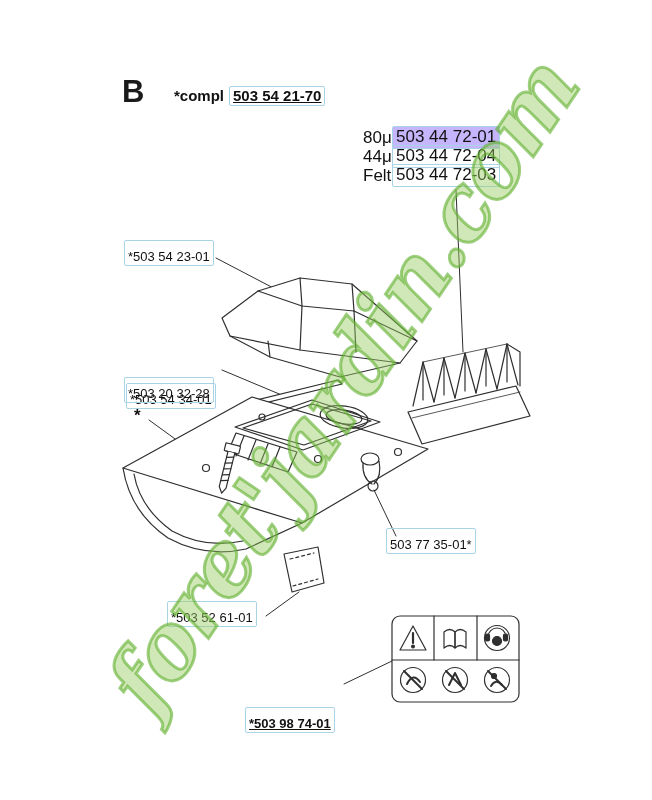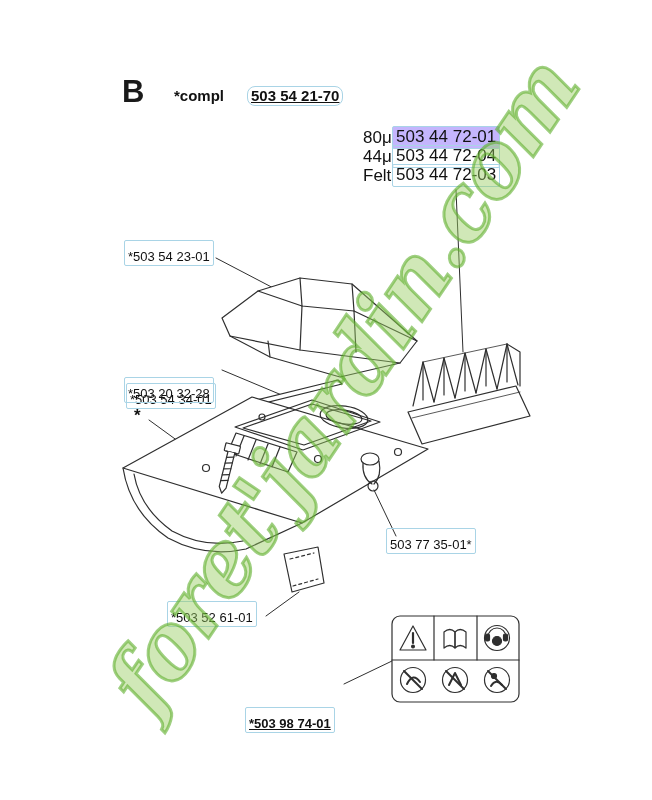--- a/index.html
+++ b/index.html
@@ -22,21 +22,21 @@
     position:absolute; left:174px; top:87px;
     font-size:15px; font-weight:bold; white-space:nowrap;
   }
   .num-box {
     border:1.5px solid #a9d4e6;
     padding:0 3px 1px 3px;
     border-radius:2px;
     color:#111;
   }
   .underline { text-decoration:underline; }
-  .compl .num-box { margin-left:23px;border-radius:8px; }
+  .compl .num-box { margin-left:5px; }
 
   .filter-list {
     position:absolute; left:363px; top:128px;
     font-size:17px;
   }
   .filter-row { display:flex; align-items:center; height:19px; white-space:nowrap; }
   .filter-row .prefix { display:inline-block; min-width:29px; }
   .highlight { background:#c4b5fd; }
 
   .plabel {

